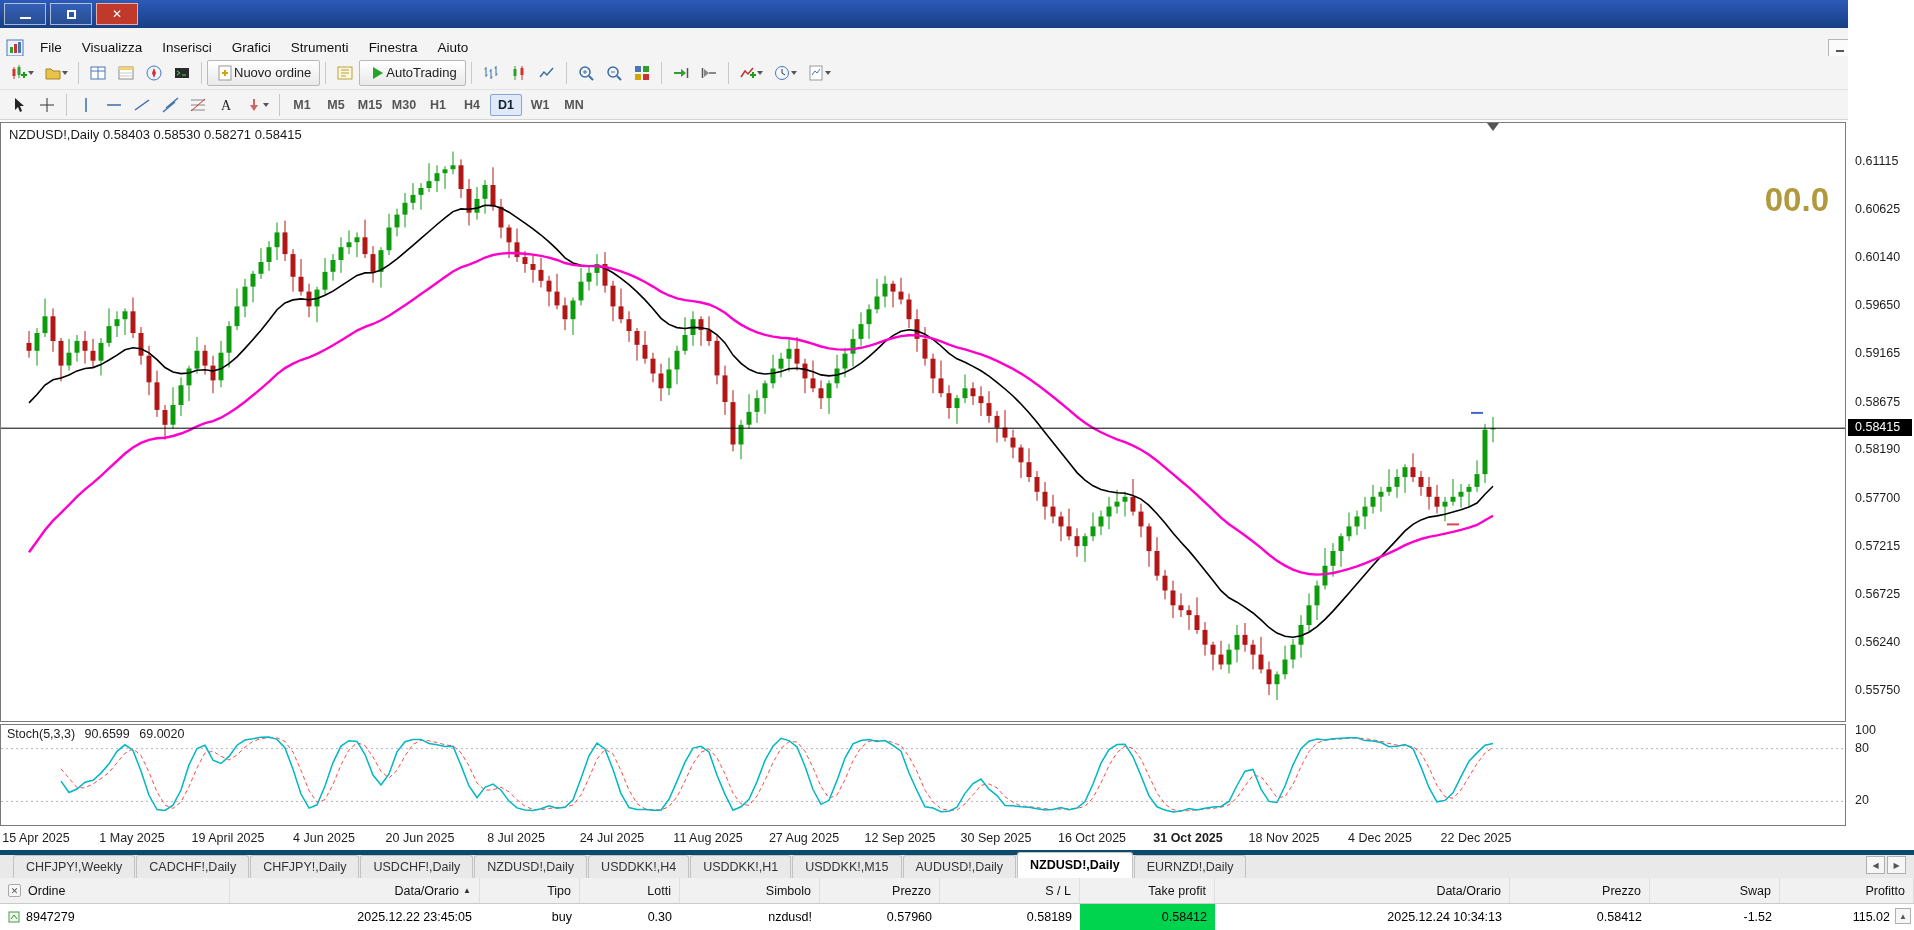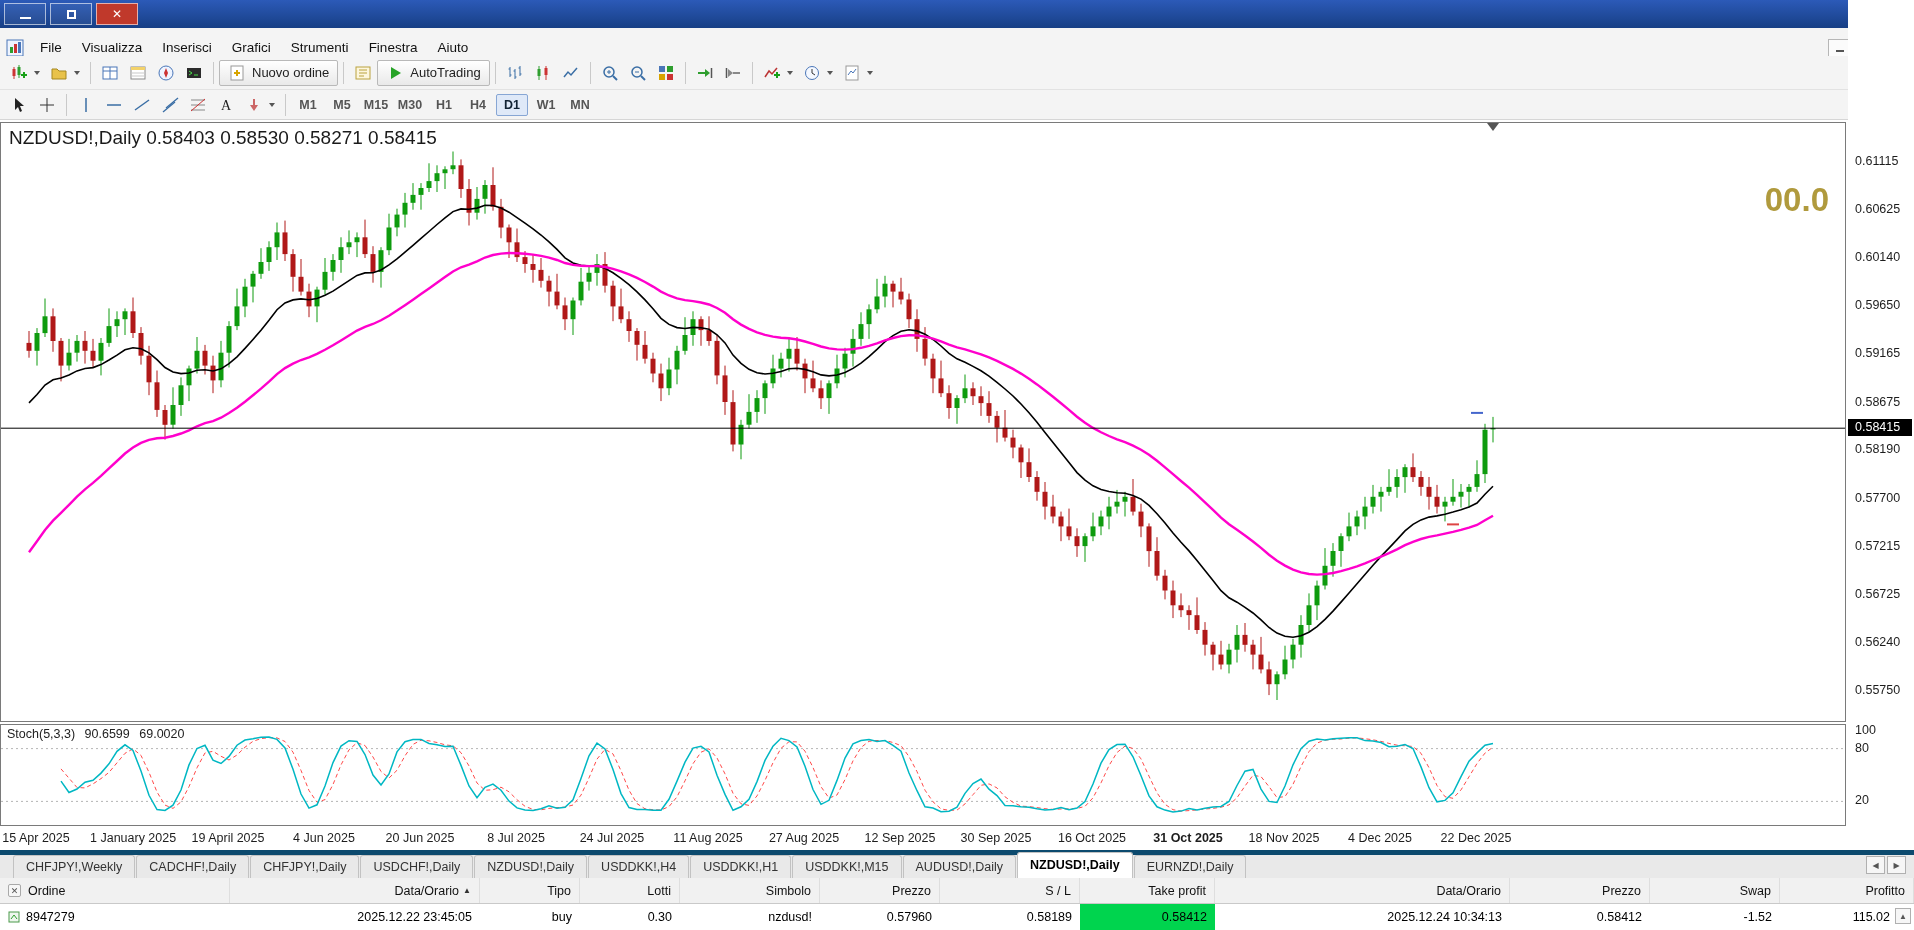--- a/index.html
+++ b/index.html
@@ -27,39 +27,39 @@
   .cbtn{width:24px;height:18px;border:1px solid #b6b6b6;background:#fbfbfb;display:flex;
     align-items:center;justify-content:center;font-size:10px;color:#444}
   .cg-min{width:8px;height:2px;background:#555;margin-top:6px}
   .cg-res{width:7px;height:7px;border:1.5px solid #555}
 
   
   .toolbar1{position:absolute;left:0;top:56px;width:1914px;height:34px;background:#f4f4f4;
     display:flex;align-items:center;padding:0 5px;border-bottom:1px solid #e2e2e2}
   .toolbar2{position:absolute;left:0;top:90px;width:1914px;height:30px;background:#f4f4f4;
     display:flex;align-items:center;padding:0 5px;border-bottom:1px solid #d6d6d6}
-  .tbtn{height:26px;min-width:26px;display:flex;align-items:center;justify-content:center;gap:6px;
+  .tbtn{height:26px;min-width:26px;display:flex;align-items:center;justify-content:center;gap:0;
     padding:0 4px;border:1px solid transparent;border-radius:2px}
   .tbtn.raised{border:1px solid #b9b9b9;background:linear-gradient(#ffffff,#e9e9e9);padding:0 8px;font-size:13px;color:#222}
   .sep{width:1px;height:22px;background:#c9c9c9;margin:0 5px}
   .caret{width:0;height:0;border-left:3.5px solid transparent;border-right:3.5px solid transparent;border-top:4px solid #555}
   .ic{width:18px;height:18px;display:inline-flex}
   .tf-btn{min-width:32px;height:22px;margin:0 1px;font-size:12.5px;font-weight:bold;color:#555;
     display:flex;align-items:center;justify-content:center;border:1px solid transparent;border-radius:2px}
   .tf-btn.active{border:1px solid #87a6d4;background:#dfe9f8;color:#123}
   .right-tools{margin-left:auto;display:flex;align-items:center;gap:8px;margin-right:10px}
   .badge{width:19px;height:19px;border-radius:50%;background:#e03030;color:#fff;font-size:12px;
     font-weight:bold;display:flex;align-items:center;justify-content:center}
 
   
   .chart-pane{position:absolute;left:0;top:122px;width:1846px;height:600px;background:#fff;
     border:1px solid #7a7a7a}
   .stoch-pane{position:absolute;left:0;top:724px;width:1846px;height:102px;background:#fff;
     border:1px solid #7a7a7a}
-  .quote-line{position:absolute;left:8px;top:4px;font-size:19px;color:#1a1a1a}
+  .quote-line{position:absolute;left:8px;top:4px;font-size:13px;color:#1a1a1a}
   .watermark{position:absolute;right:16px;top:58px;font-size:33px;font-weight:bold;color:#b09a3d}
   .shift-marker{position:absolute;left:1486px;top:0;width:0;height:0;
     border-left:6px solid transparent;border-right:6px solid transparent;border-top:8px solid #555}
   .stoch-label{position:absolute;left:6px;top:2px;font-size:12.5px;color:#222}
   .stoch-label span{margin-right:6px}
 
   .price-axis{position:absolute;left:1848px;top:0;width:66px;height:852px;background:#fff}
   .ptick{position:absolute;left:7px;font-size:12.5px;color:#1d1d1d;white-space:nowrap}
   .stick{position:absolute;left:7px;font-size:12.5px;color:#1d1d1d}
   .price-tag{position:absolute;left:0;width:64px;height:17px;background:#000;color:#fff;
@@ -839,21 +839,21 @@
       <div class="ptick" style="top: 586.929px;">0.56725</div>
       <div class="ptick" style="top: 634.773px;">0.56240</div>
       <div class="ptick" style="top: 683.11px;">0.55750</div>
       <div class="stick" style="top: 723px;">100</div>
       <div class="stick" style="top: 740.6px;">80</div>
       <div class="stick" style="top: 793.4px;">20</div>
     </div>
 
   <div class="date-axis" id="date-axis">
       <div class="dlabel" style="left: -6px;">15 Apr 2025</div>
-      <div class="dlabel" style="left: 90px;">1 January 2025</div>
+      <div class="dlabel" style="left: 90px;">1 May 2025</div>
       <div class="dlabel" style="left: 186px;">19 April 2025</div>
       <div class="dlabel" style="left: 282px;">4 Jun 2025</div>
       <div class="dlabel" style="left: 378px;">20 Jun 2025</div>
       <div class="dlabel" style="left: 474px;">8 Jul 2025</div>
       <div class="dlabel" style="left: 570px;">24 Jul 2025</div>
       <div class="dlabel" style="left: 666px;">11 Aug 2025</div>
       <div class="dlabel" style="left: 762px;">27 Aug 2025</div>
       <div class="dlabel" style="left: 858px;">12 Sep 2025</div>
       <div class="dlabel" style="left: 954px;">30 Sep 2025</div>
       <div class="dlabel" style="left: 1050px;">16 Oct 2025</div>

